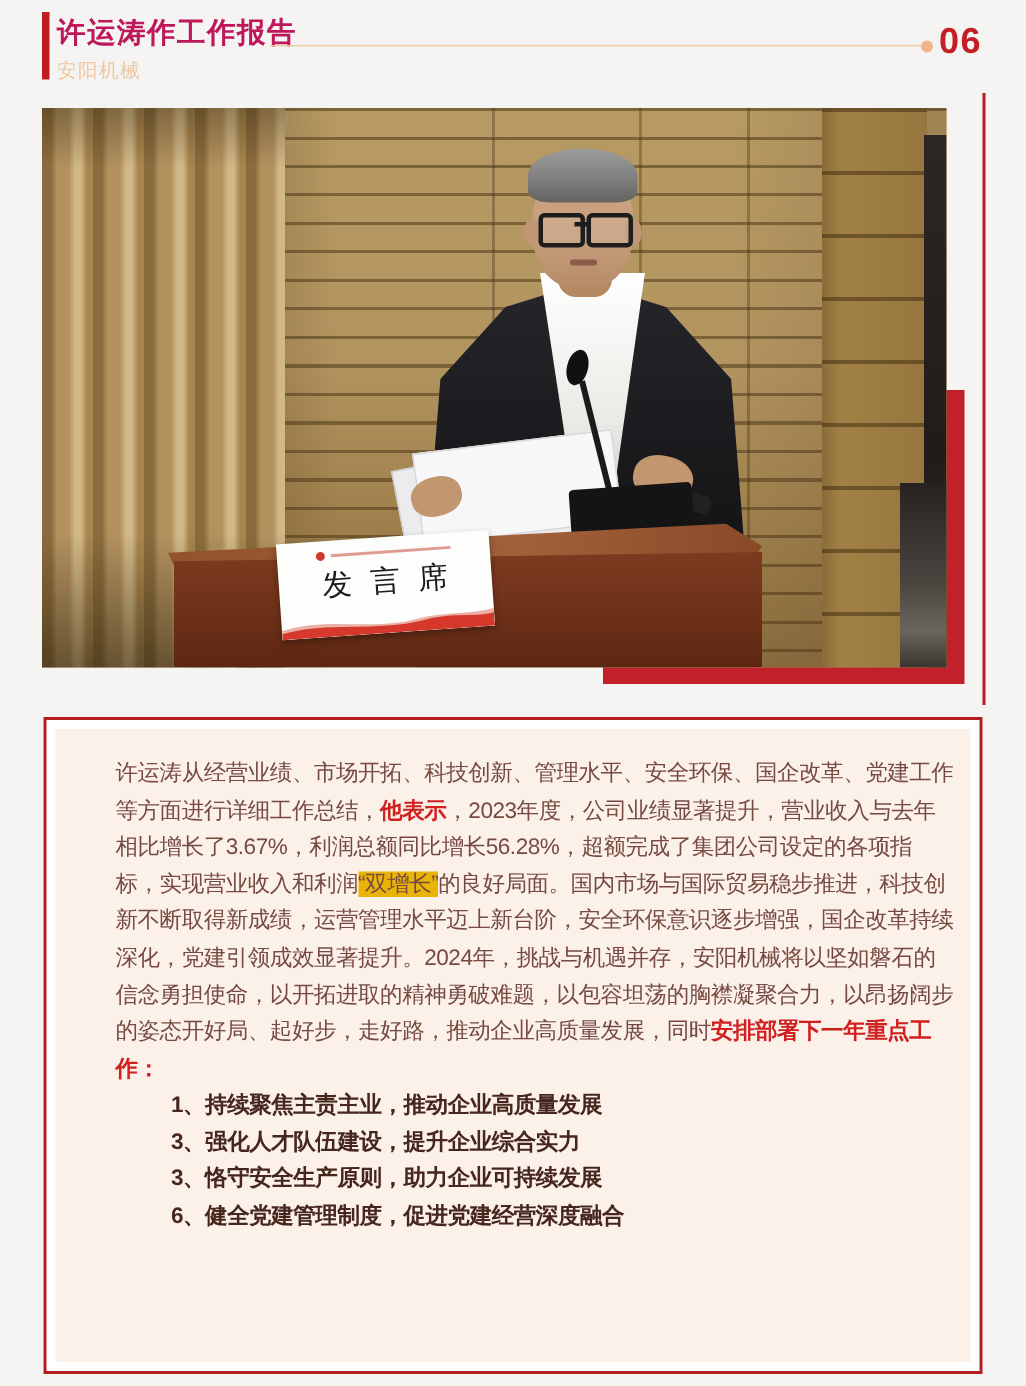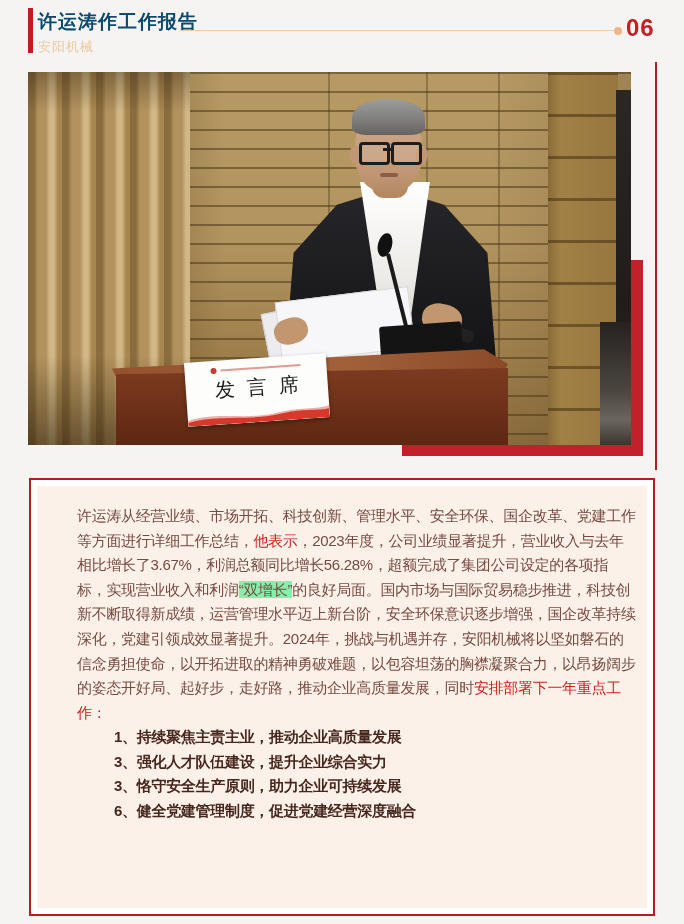--- a/index.html
+++ b/index.html
@@ -3,21 +3,21 @@
 <meta charset="utf-8">
 <style>
   html,body{margin:0;padding:0;}
   body{
     width:684px;height:924px;position:relative;overflow:hidden;
     background:#f5f4f2;
     font-family:"Liberation Sans","DejaVu Sans",sans-serif;
   }
   
   .hdr-bar{position:absolute;left:28px;top:8px;width:5px;height:45px;background:#c01d22;}
-  .hdr-title{position:absolute;left:38px;top:9px;font-size:19px;font-weight:bold;color:#0c4a6e;letter-spacing:1px;}
+  .hdr-title{position:absolute;left:38px;top:9px;font-size:19px;font-weight:bold;color:#be185d;letter-spacing:1px;}
   .hdr-sub{position:absolute;left:38px;top:38px;font-size:13px;color:#eec8a2;letter-spacing:1px;}
   .hdr-line{position:absolute;left:180px;top:30px;width:434px;height:1px;background:#f0cda6;}
   .hdr-dot{position:absolute;left:614px;top:27px;width:8px;height:8px;border-radius:50%;background:#f2b489;}
   .hdr-num{position:absolute;left:626px;top:14px;font-size:24px;font-weight:bold;color:#c32026;letter-spacing:1px;}
   .side-line{position:absolute;left:655px;top:62px;width:2px;height:408px;background:#b41e22;}
   
   .deco-rect{position:absolute;left:402px;top:260px;width:241px;height:196px;background:#c2202a;}
   .photo{position:absolute;left:28px;top:72px;width:603px;height:373px;overflow:hidden;background:#a98950;}
   .photo *{position:absolute;}
   .wall{left:130px;top:0;right:0;bottom:0;
@@ -71,22 +71,22 @@
   .sign-logo-row{left:0;top:7px;width:142px;height:6px;text-align:center;}
   .sign-dot{position:absolute;left:26px;top:0;width:6px;height:6px;border-radius:50%;background:#cf3a30;}
   .sign-tinyline{position:absolute;left:36px;top:2px;width:80px;height:2px;background:#e09a92;}
   .sign-text{left:0;top:16px;width:142px;text-align:center;font-family:"Liberation Serif","DejaVu Serif",serif;
     font-size:20px;color:#1c1c1c;letter-spacing:12px;text-indent:12px;}
   .sign-wave{left:0;bottom:0;width:142px;height:16px;}
   
   .artbox{position:absolute;left:29px;top:478px;width:622px;height:434px;border:2px solid #b41e22;background:#ffffff;}
   .artinner{position:absolute;left:6px;top:6px;right:6px;bottom:6px;background:#fbf1e8;padding:18px 14px 0 40px;box-sizing:border-box;}
   .paragraph{width:560px;font-size:15px;line-height:24.6px;color:#774a41;letter-spacing:-0.3px;margin:0;}
-  .em-red{color:#d02020;font-weight:normal;}
-  .hl{background:#86efac;text-align:right;}
+  .em-red{color:#d02020;font-weight:bold;}
+  .hl{background:#eab308;text-align:right;}
   .list{margin-top:0;}
   .list-item{width:560px;font-size:15px;line-height:24.4px;font-weight:bold;color:#46261d;letter-spacing:-0.3px;margin-left:37px;}
 </style>
 </head>
 <body>
 
 <div class="hdr-bar"></div>
 <div class="hdr-title">许运涛作工作报告</div>
 <div class="hdr-sub">安阳机械</div>
 <div class="hdr-line"></div>

